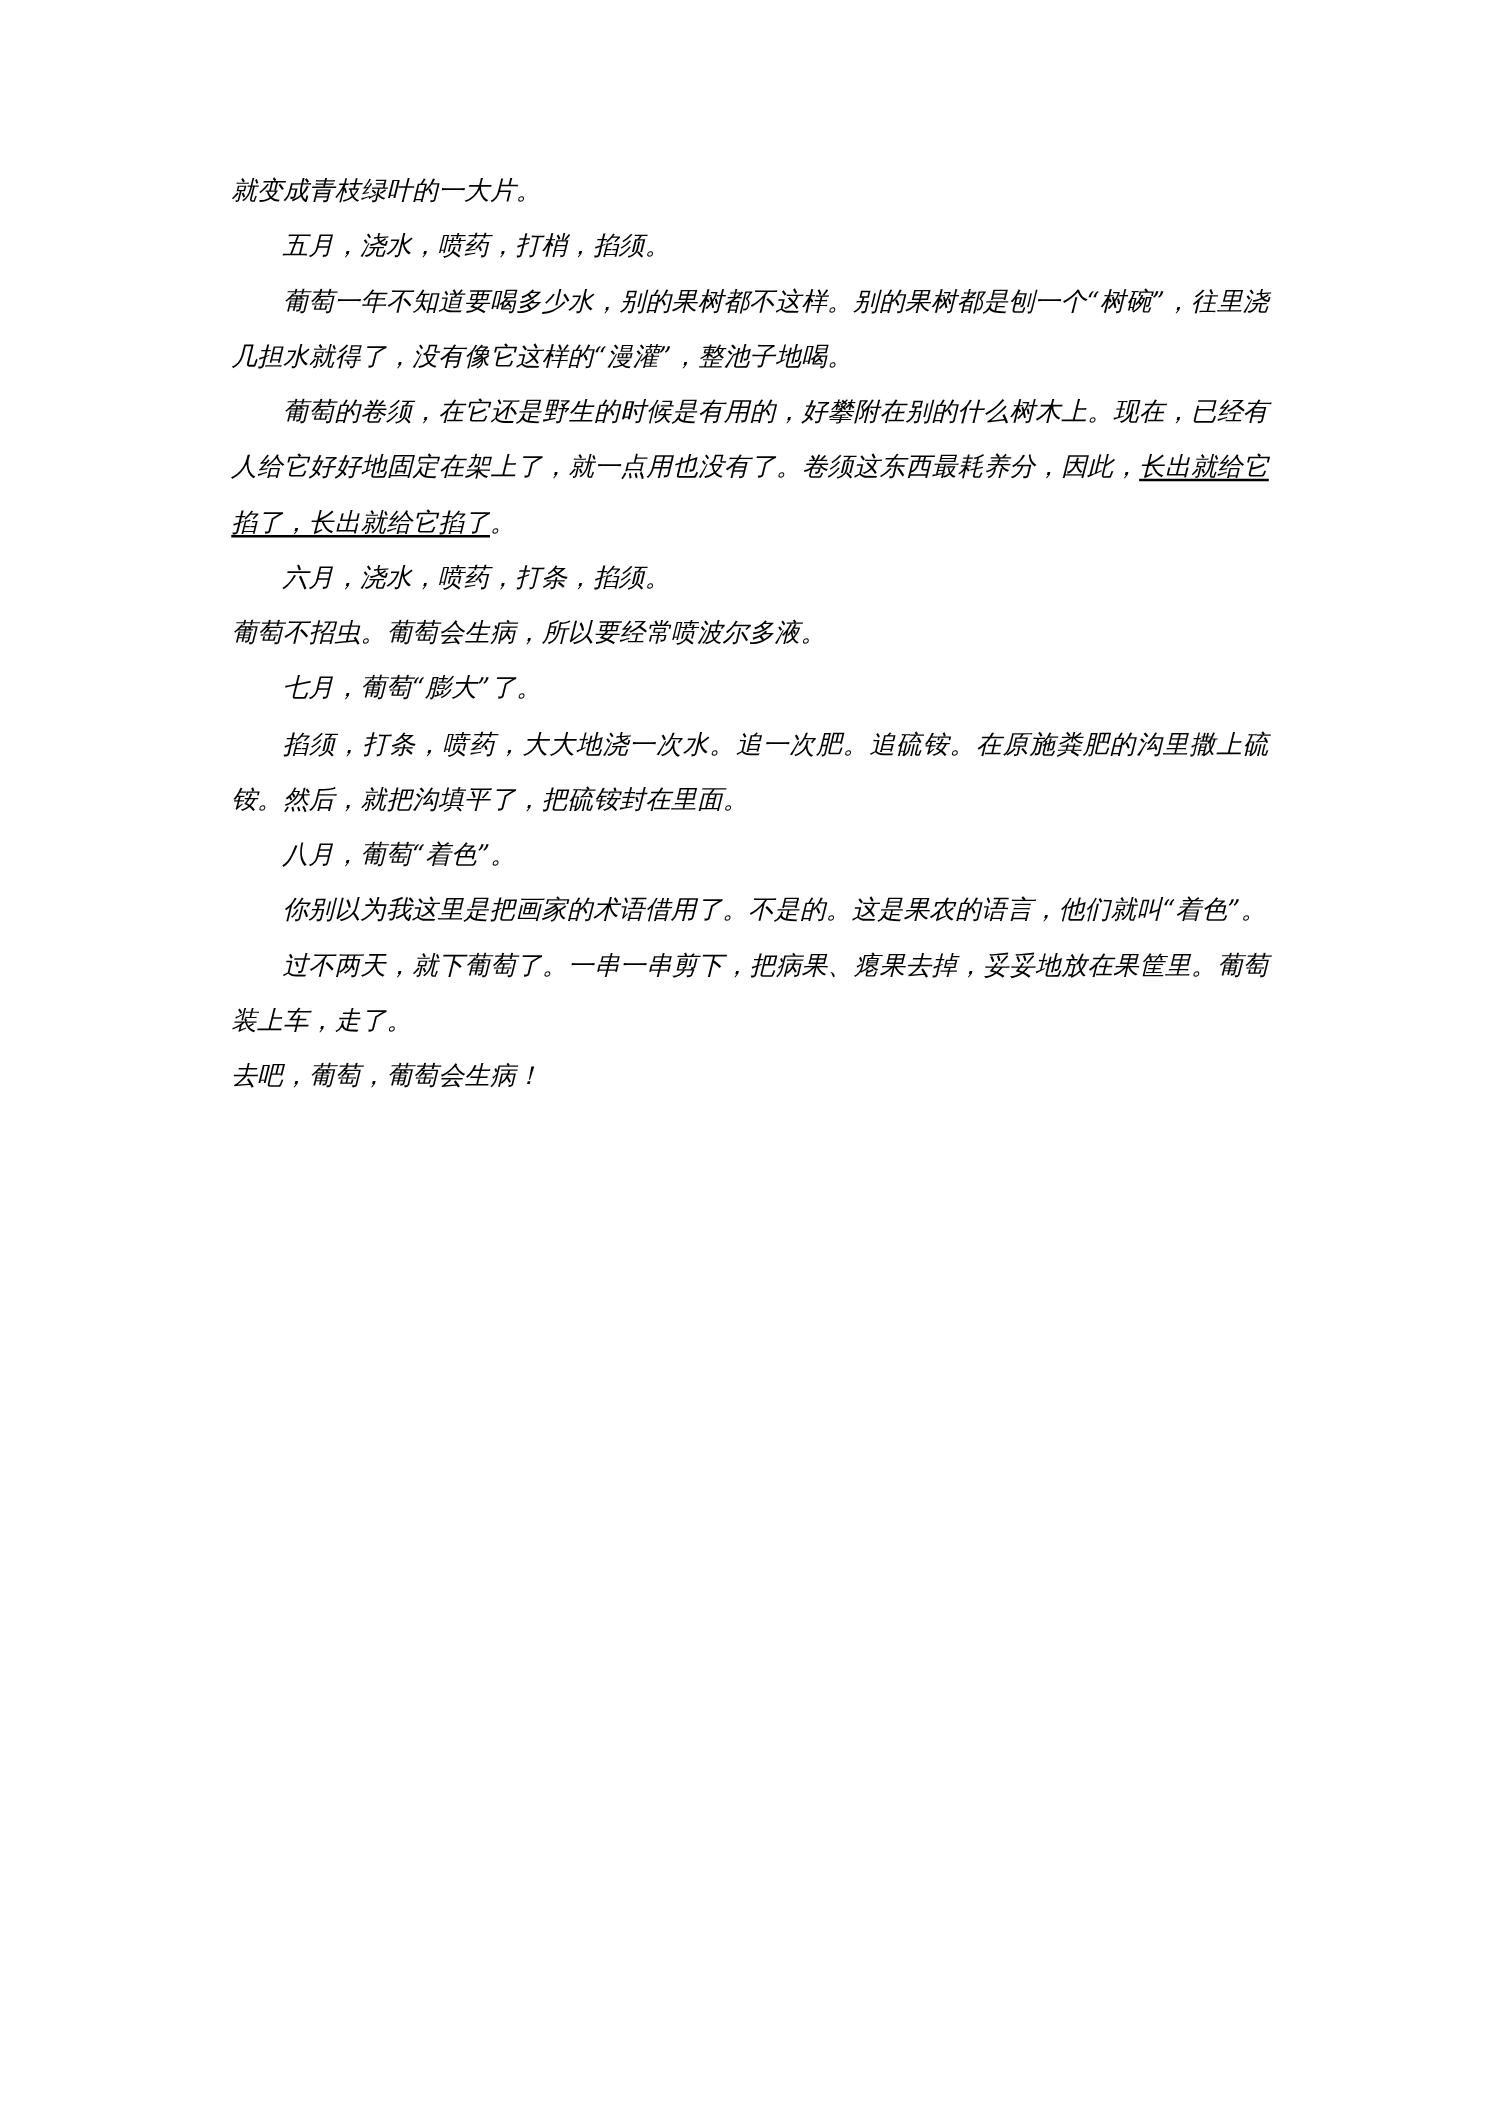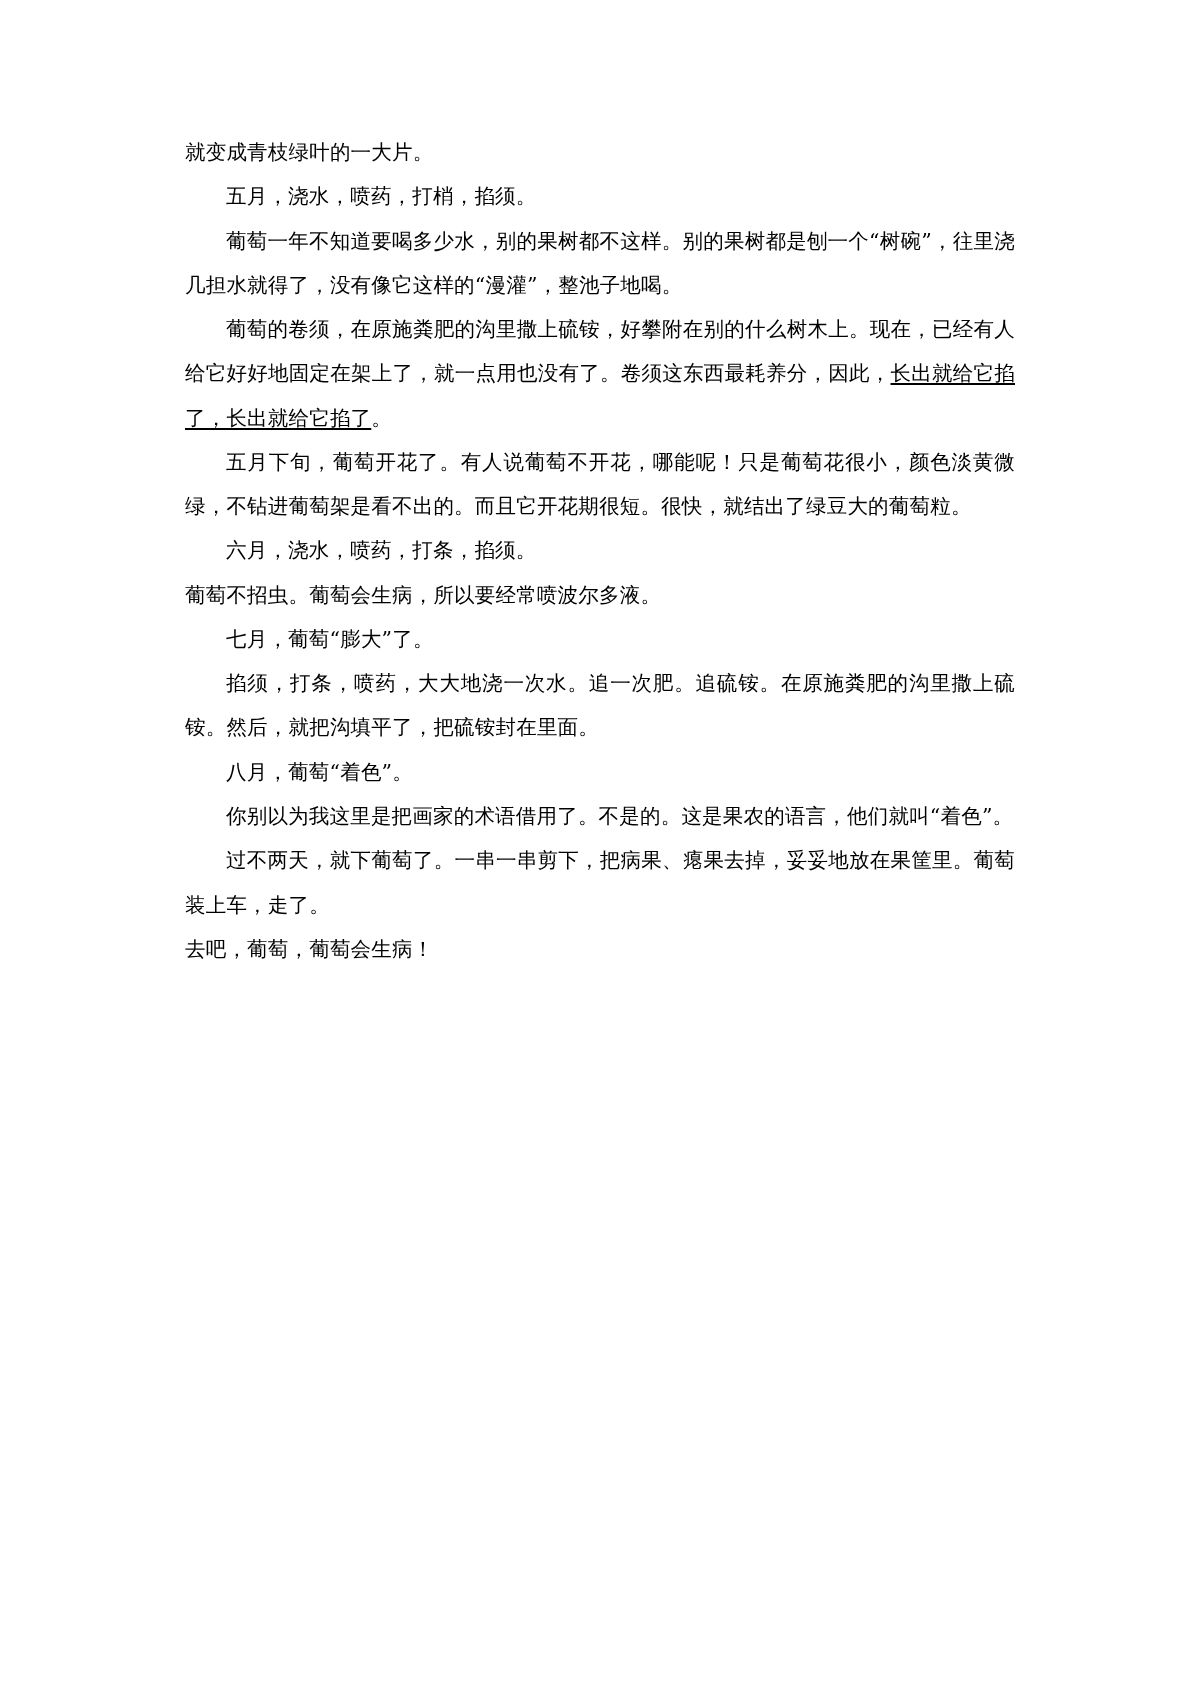--- a/index.html
+++ b/index.html
@@ -22,42 +22,42 @@
   }
   .doc-body {
     font-size: 20.5px;
     line-height: 2.16;
     text-align: justify;
     text-justify: inter-ideograph;
     letter-spacing: 0.2px;
   }
   p.para {
     margin: 0 0 0 0;
+    font-style: italic;
   }
   p.indent {
     text-indent: 2em;
   }
   p.noindent {
     text-indent: 0;
   }
   .u {
     text-decoration: underline;
     text-underline-offset: 3px;
   }
 </style>
 </head>
 <body>
 
 <div class="page">
   <div class="doc-body">
       <p class="para noindent"><span>就变成青枝绿叶的一大片。</span></p>
       <p class="para indent"><span>五月，浇水，喷药，打梢，掐须。</span></p>
       <p class="para indent"><span>葡萄一年不知道要喝多少水，别的果树都不这样。别的果树都是刨一个“树碗”，往里浇几担水就得了，没有像它这样的“漫灌”，整池子地喝。</span></p>
-      <p class="para indent"><span>葡萄的卷须，在原施粪肥的沟里撒上硫铵，好攀附在别的什么树木上。现在，已经有人给它好好地固定在架上了，就一点用也没有了。卷须这东西最耗养分，因此，</span><span class="u">长出就给它掐了，长出就给它掐了</span><span>。</span></p>
-      <p class="para indent"><span>五月下旬，葡萄开花了。有人说葡萄不开花，哪能呢！只是葡萄花很小，颜色淡黄微绿，不钻进葡萄架是看不出的。而且它开花期很短。很快，就结出了绿豆大的葡萄粒。</span></p>
+      <p class="para indent"><span>葡萄的卷须，在它还是野生的时候是有用的，好攀附在别的什么树木上。现在，已经有人给它好好地固定在架上了，就一点用也没有了。卷须这东西最耗养分，因此，</span><span class="u">长出就给它掐了，长出就给它掐了</span><span>。</span></p>
       <p class="para indent"><span>六月，浇水，喷药，打条，掐须。</span></p>
       <p class="para noindent"><span>葡萄不招虫。葡萄会生病，所以要经常喷波尔多液。</span></p>
       <p class="para indent"><span>七月，葡萄“膨大”了。</span></p>
       <p class="para indent"><span>掐须，打条，喷药，大大地浇一次水。追一次肥。追硫铵。在原施粪肥的沟里撒上硫铵。然后，就把沟填平了，把硫铵封在里面。</span></p>
       <p class="para indent"><span>八月，葡萄“着色”。</span></p>
       <p class="para indent"><span>你别以为我这里是把画家的术语借用了。不是的。这是果农的语言，他们就叫“着色”。</span></p>
       <p class="para indent"><span>过不两天，就下葡萄了。一串一串剪下，把病果、瘪果去掉，妥妥地放在果筐里。葡萄装上车，走了。</span></p>
       <p class="para noindent"><span>去吧，葡萄，葡萄会生病！</span></p>
     </div>
 </div>

